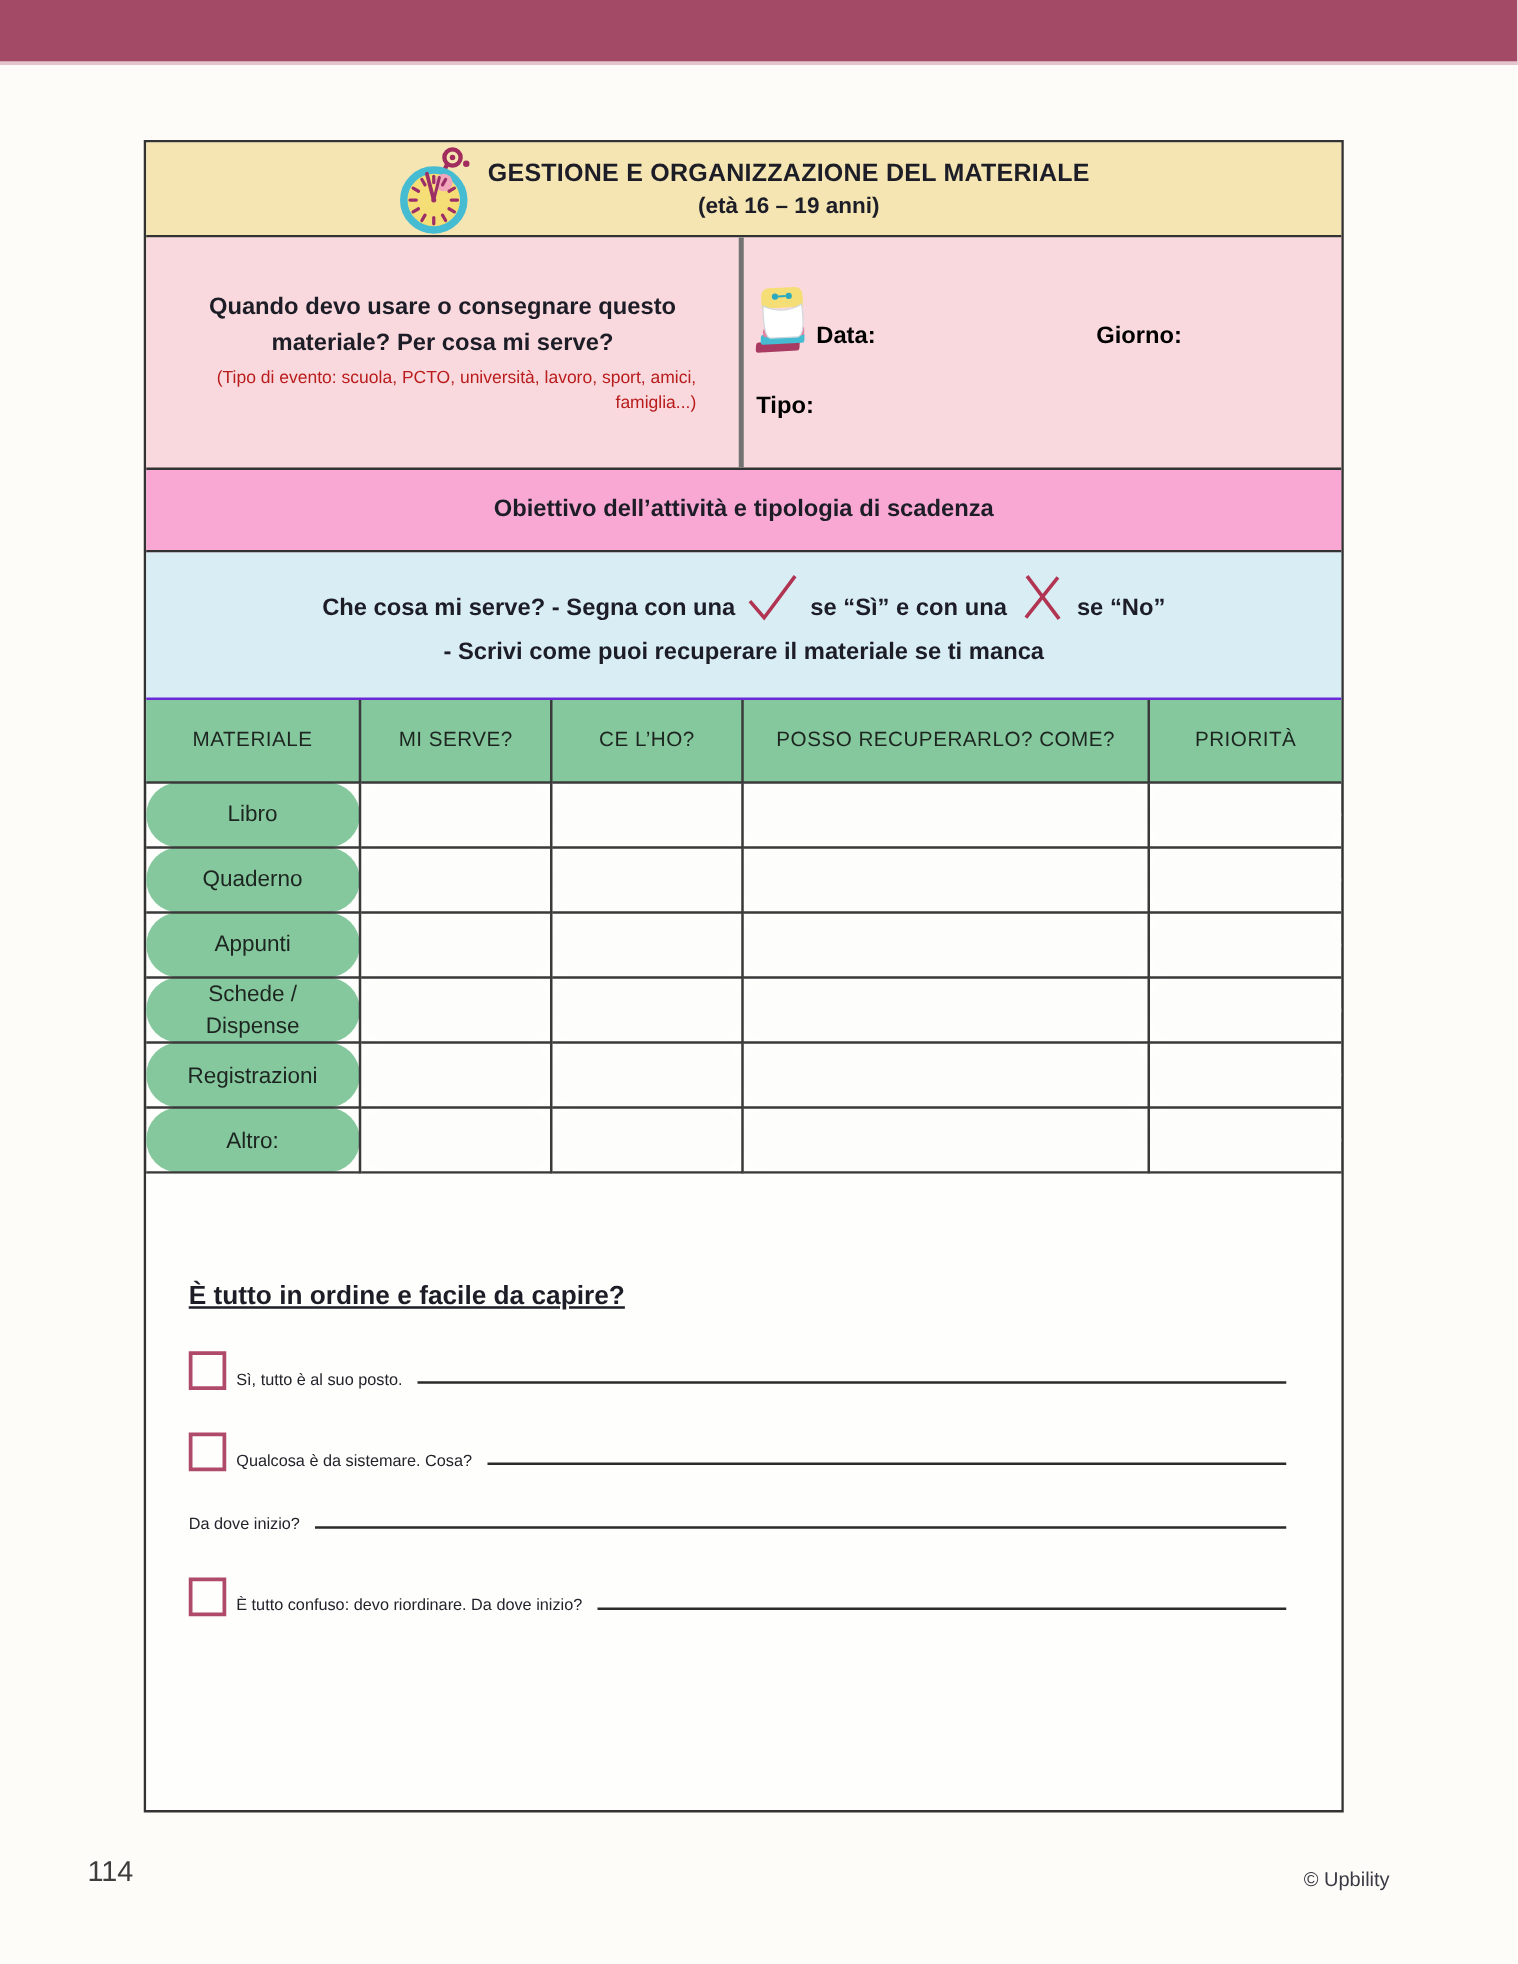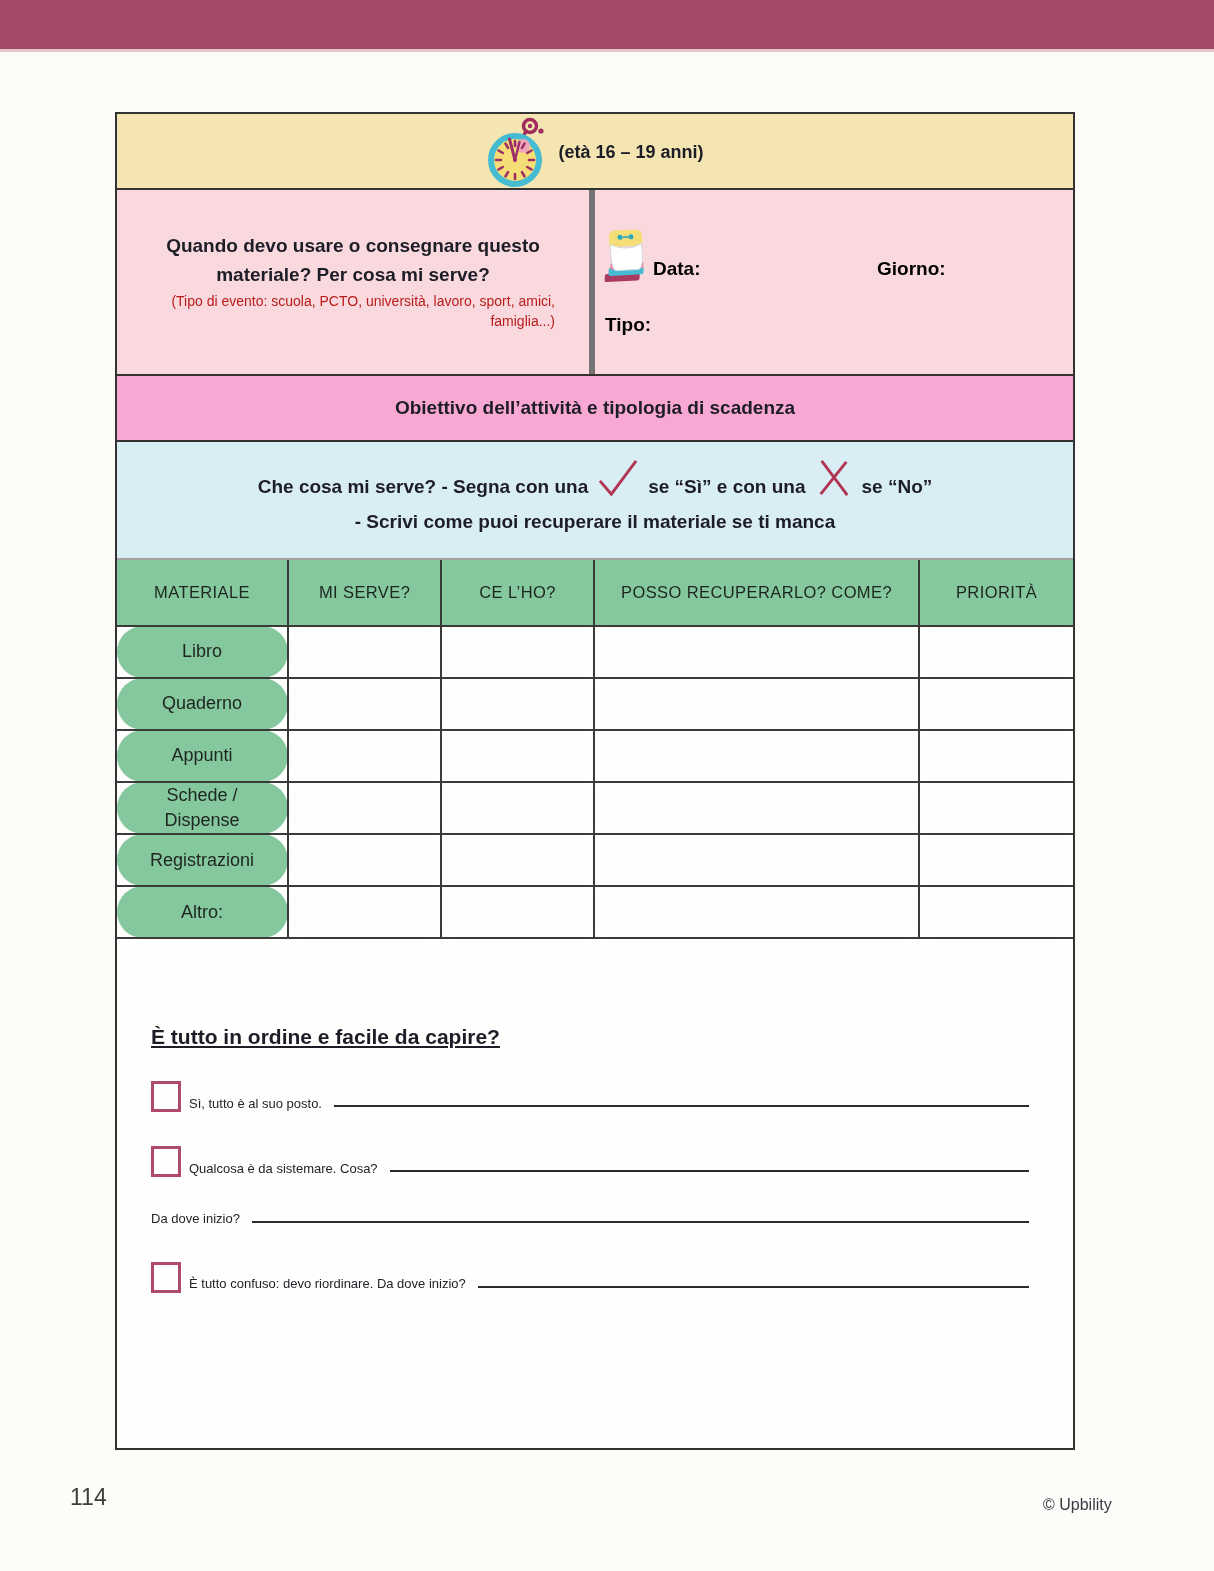--- a/index.html
+++ b/index.html
@@ -16,36 +16,36 @@
   .sec-yellow { height:76px; background:#f4e5b2; border-bottom:2px solid #333;
                 display:flex; align-items:center; justify-content:center; }
   .yellow-inner { display:flex; align-items:center; gap:10px; }
   .stopwatch { width:62px; height:72px; margin-top:2px; flex:0 0 auto; }
   .titles { display:flex; flex-direction:column; align-items:center; }
   .doc-title { font-weight:bold; font-size:20px; color:#1d1d27; letter-spacing:0.2px; }
   .doc-subtitle { font-weight:bold; font-size:18px; color:#1d1d27; margin-top:3px; }
 
   
   .sec-pink { height:186px; background:#f9d9dd; border-bottom:2px solid #333; display:flex; }
-  .pink-left { width:50%; border-right:6px solid #737373; display:flex; flex-direction:column;
+  .pink-left { width:50%; border-right:4px solid #737373; display:flex; flex-direction:column;
                justify-content:center; text-align:center; padding:0 34px; }
   .q-bold { font-weight:bold; font-size:19px; line-height:1.5; color:#1d1d27; }
   .q-note { font-size:14px; line-height:1.4; color:#b91c1c; margin-top:3px;text-align:right; }
   .pink-right { width:50%; position:relative; }
   .calendar { position:absolute; left:9px; top:36px; width:46px; height:62px; }
   .lbl { position:absolute; font-weight:bold; font-size:19px; color:#000000; }
   .lbl-data   { left:58px;  top:68px; }
   .lbl-giorno { left:282px; top:68px; }
   .lbl-tipo   { left:10px;  top:124px; }
 
   
   .sec-blue-title { height:66px; background:#f9a8d4; border-bottom:2px solid #333;
                     display:flex; align-items:center; justify-content:center;
                     font-weight:bold; font-size:19px; color:#1d1d27; }
-  .sec-blue-instr { height:118px; background:#d9edf5; border-bottom:2px solid #a3a3a3;
+  .sec-blue-instr { height:118px; background:#d9edf5; border-bottom:2px solid #6d28d9;
                     display:flex; flex-direction:column; align-items:center; justify-content:center; }
   .instr-line1 { display:flex; align-items:center; gap:9px; font-weight:bold;
                  font-size:19px; color:#1d1d27; }
   .mark { transform:translateY(-9px); }
   .instr-line2 { font-weight:bold; font-size:19px; color:#1d1d27; margin-top:4px; }
 
   
   table { width:100%; border-collapse:collapse; table-layout:fixed; }
   th, td { border:2px solid #3a3a3a; text-align:center; vertical-align:middle; }
   th:first-child, td:first-child { border-left:none; }
@@ -104,20 +104,21 @@
             <line x1="12.5" y1="34.5" x2="16.8" y2="37"></line>
             <line x1="19.5" y1="27.6" x2="22" y2="31.9"></line>
           </g>
           <g stroke="#9c2f68" stroke-linecap="round">
             <line x1="29" y1="44" x2="23.5" y2="23" stroke-width="3"></line>
             <line x1="29" y1="44" x2="33.5" y2="26" stroke-width="2.4"></line>
           </g>
           <circle cx="29" cy="44" r="2" fill="#9c2f68"></circle>
         </svg>
         <div class="titles">
+          <div class="doc-title">GESTIONE E ORGANIZZAZIONE DEL MATERIALE</div>
           <div class="doc-subtitle">(età 16 – 19 anni)</div>
         </div>
       </div>
     </div>
 
     <div class="sec-pink">
       <div class="pink-left">
         <div class="q-bold">Quando devo usare o consegnare questo materiale? Per cosa mi serve?</div>
         <div class="q-note">(Tipo di evento: scuola, PCTO, università, lavoro, sport, amici, famiglia...)</div>
       </div>

